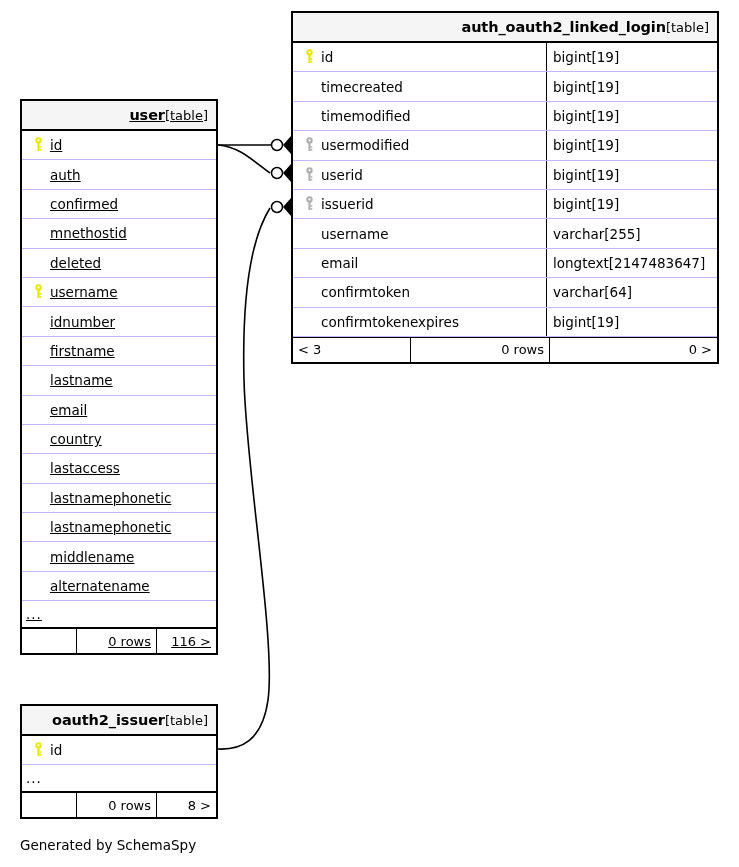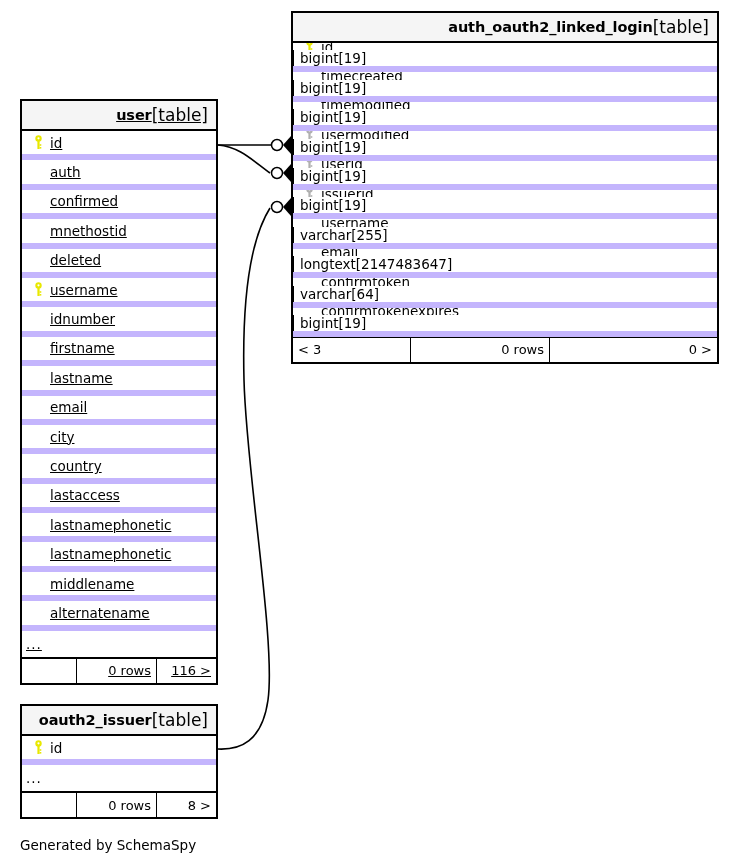--- a/index.html
+++ b/index.html
@@ -43,30 +43,29 @@
     height: 30px;
     padding: 0 8px;
   }
   .er-title {
     font-weight: bold;
     font-size: 14.5px;
     letter-spacing: -0.1px;
     white-space: nowrap;
   }
   .er-kind {
-    font-size: 17px;
+    font-size: 13px;
     white-space: nowrap;
   }
 
   .er-row {
     display: flex;
     box-sizing: border-box;
     height: 29.4px;
-    border-bottom: 6px solid #c4b5fd;
-    flex-direction: column;
+    border-bottom: 1px solid #c4b5fd;
   }
   .er-row:last-child { border-bottom: none; }
 
   .er-col-name {
     display: flex;
     align-items: center;
     box-sizing: border-box;
     flex: 1 1 auto;
     padding-left: 6px;
     font-size: 13.5px;
@@ -389,26 +388,20 @@
     </div>
   </div>
 
   <div class="er-row">
     <div class="er-col-name">
       <span class="keyslot"></span>
       <span>email</span>
     </div>
   </div>
 
-  <div class="er-row">
-    <div class="er-col-name">
-      <span class="keyslot"></span>
-      <span>city</span>
-    </div>
-  </div>
 
   <div class="er-row">
     <div class="er-col-name">
       <span class="keyslot"></span>
       <span>country</span>
     </div>
   </div>
 
   <div class="er-row">
     <div class="er-col-name">

